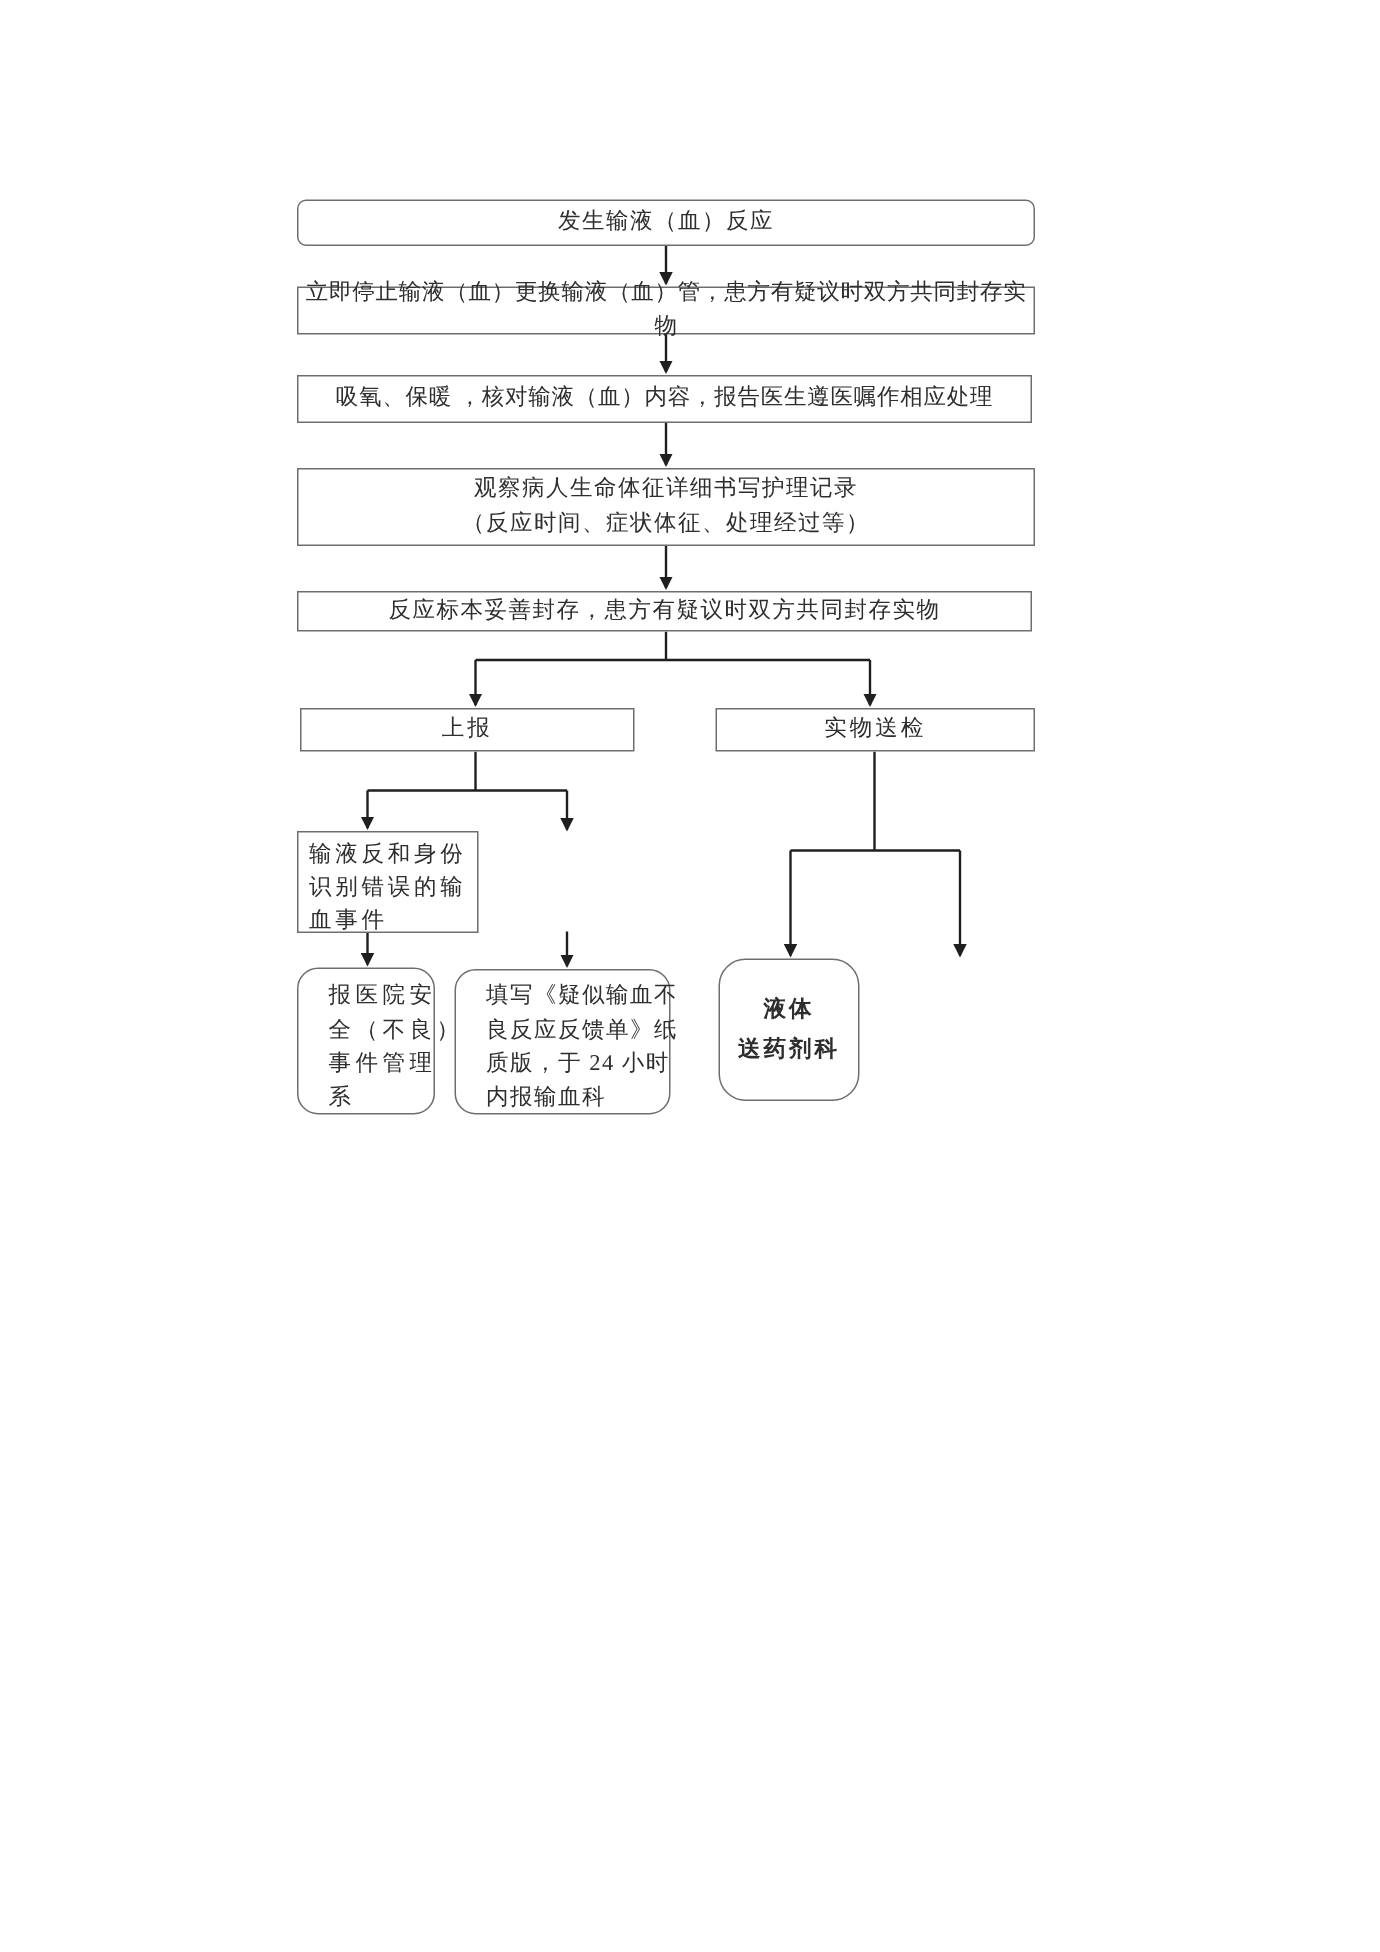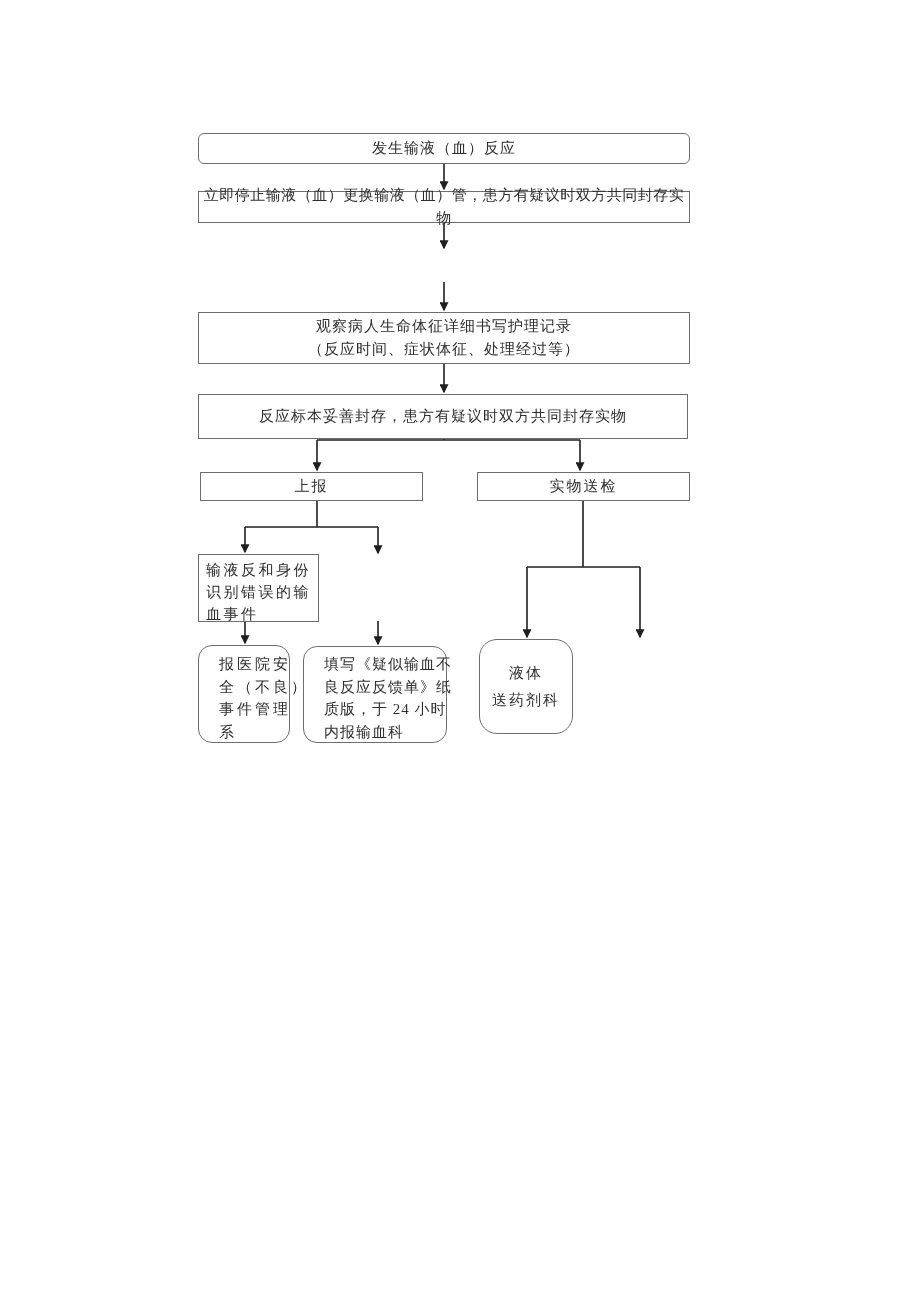--- a/index.html
+++ b/index.html
@@ -28,34 +28,34 @@
   }
   .node .line{display:block;white-space:nowrap;}
   .col{flex-direction:column;}
   .leftalign{align-items:flex-start;justify-content:flex-start;text-align:left;}
 
   
   .n-start   {left:198px;top:118px;width:492px;height:31px;border-radius:6px;letter-spacing:1px;}
   .n-stop    {left:198px;top:176px;width:492px;height:32px;}
   .n-oxygen  {left:198px;top:235px;width:490px;height:32px;}
   .n-observe {left:198px;top:297px;width:492px;height:52px;letter-spacing:1px;}
-  .n-seal    {left:198px;top:379px;width:490px;height:45px;letter-spacing:1px;}
+  .n-seal    {left:198px;top:379px;width:490px;height:27px;letter-spacing:1px;}
 
   
   .n-report  {left:200px;top:457px;width:223px;height:29px;letter-spacing:2px;}
   .n-send    {left:477px;top:457px;width:213px;height:29px;letter-spacing:2px;}
 
   
   .n-event   {left:198px;top:539px;width:121px;height:68px;padding:5px 7px;letter-spacing:2.5px;line-height:1.45;}
   .n-adverse {left:335px;top:540px;width:87px;height:66px;letter-spacing:1.5px;line-height:1.6;}
 
   
   .n-hospital{left:198px;top:630px;width:92px;height:98px;border-radius:14px;padding:7px 20px;letter-spacing:3px;line-height:1.5;}
   .n-form    {left:303px;top:631px;width:144px;height:97px;border-radius:14px;padding:6px 20px;letter-spacing:1px;line-height:1.5;}
-  .n-liquid  {left:479px;top:624px;width:94px;height:95px;border-radius:18px;letter-spacing:2px;line-height:1.75;}
+  .n-liquid  {left:479px;top:624px;width:94px;height:95px;border-radius:18px;letter-spacing:2px;line-height:1.75;font-weight:bold;}
   .n-blood   {left:592px;top:624px;width:93px;height:95px;border-radius:18px;letter-spacing:2px;line-height:1.75;}
 </style>
 </head>
 <body>
 
 <div class="stage">
 
   <svg class="connectors" width="920" height="1301">
     <defs>
       <marker id="ah" viewBox="0 0 10 10" refX="8.5" refY="5" markerWidth="9" markerHeight="9" markerUnits="userSpaceOnUse" orient="auto">
@@ -86,20 +86,21 @@
       <line x1="527" y1="552" x2="640" y2="552"></line>
       <line x1="527" y1="552" x2="527" y2="622" marker-end="url(#ah)"></line>
       <line x1="640" y1="552" x2="640" y2="622" marker-end="url(#ah)"></line>
     </g>
   </svg>
 
   <div class="node n-start">发生输液（血）反应</div>
 
   <div class="node n-stop">立即停止输液（血）更换输液（血）管，患方有疑议时双方共同封存实物</div>
 
+  <div class="node n-oxygen">吸氧、保暖 ，核对输液（血）内容，报告医生遵医嘱作相应处理</div>
 
   <div class="node n-observe col">
     <span class="line">观察病人生命体征详细书写护理记录</span>
     <span class="line">（反应时间、症状体征、处理经过等）</span>
   </div>
 
   <div class="node n-seal">反应标本妥善封存，患方有疑议时双方共同封存实物</div>
 
   <div class="node n-report">上报</div>
 

